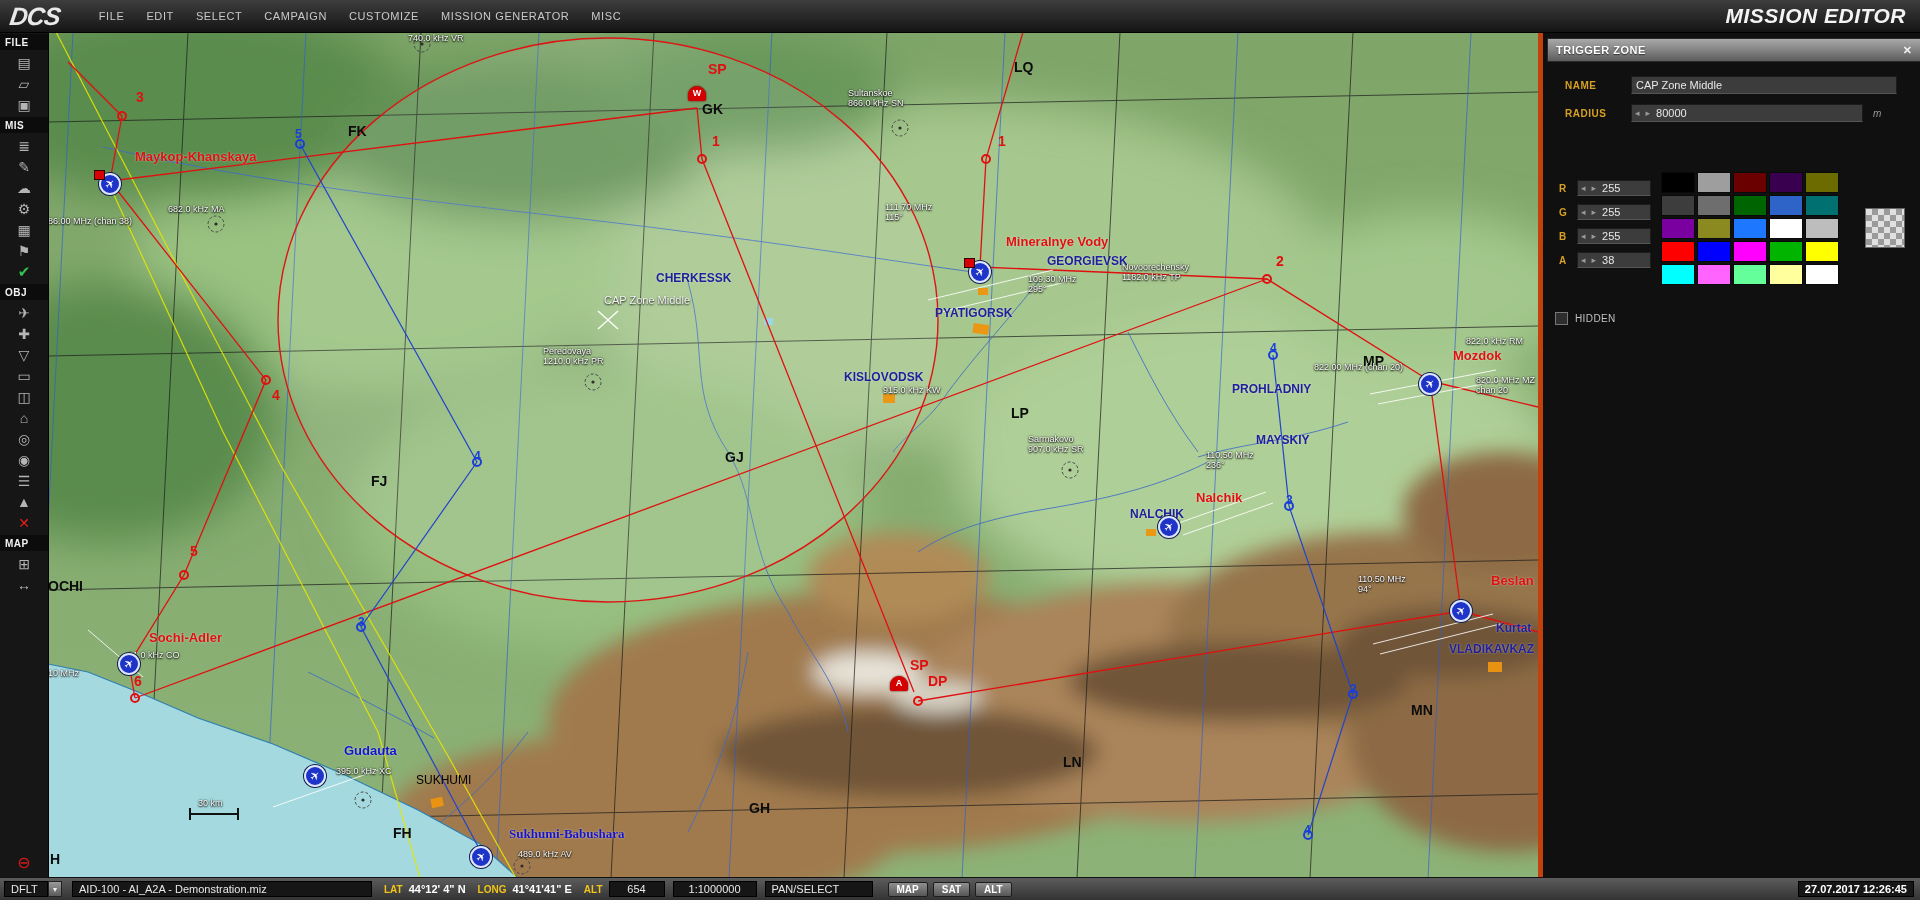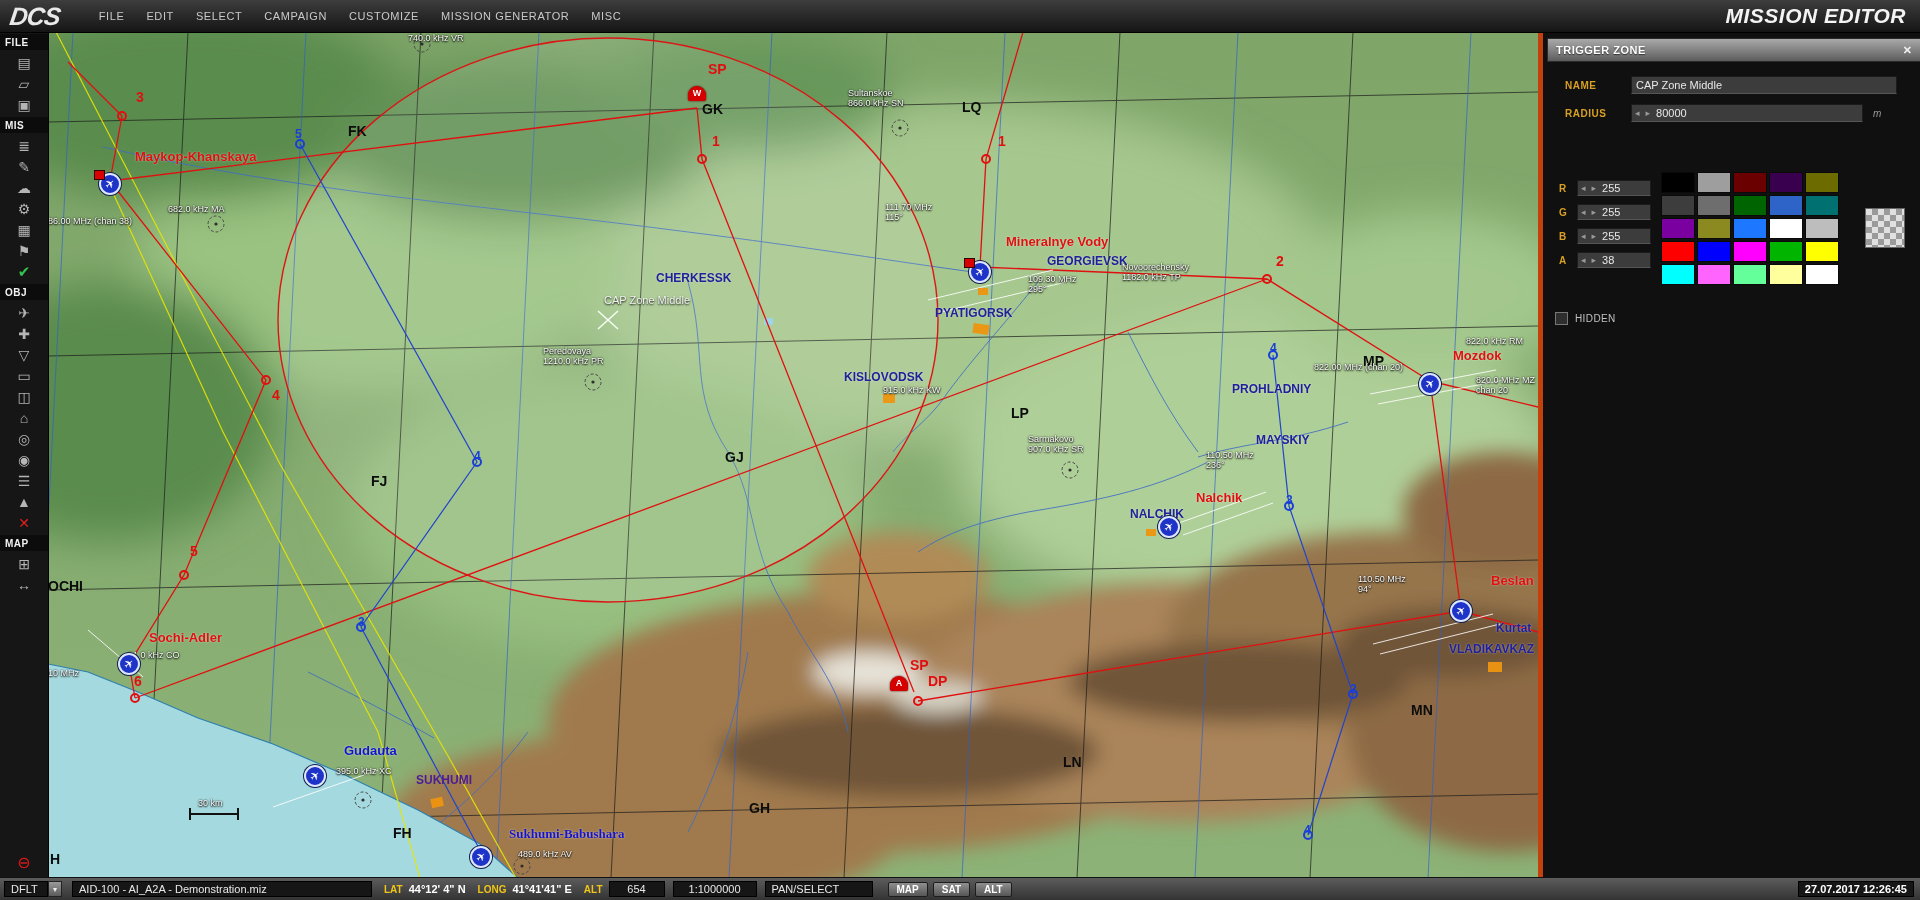--- a/index.html
+++ b/index.html
@@ -26,21 +26,21 @@
   .tb-btn.red{color:#e02020;font-size:14px;}
   .tb-bottom{margin-top:auto;margin-bottom:6px;color:#d81818;font-size:16px;}
   
   .map{position:absolute;left:48px;top:32px;width:1490px;height:846px;overflow:hidden;
     background:#84ae6f;}
   .map svg{position:absolute;left:0;top:0;}
   .map-labels{position:absolute;left:0;top:0;width:100%;height:100%;}
   .lb{position:absolute;line-height:1.12;white-space:pre-line;pointer-events:none;}
   .lb.grid{color:#0c0c0c;font-size:14px;font-weight:bold;}
   .lb.city{color:#20209a;font-size:12px;font-weight:bold;text-shadow:0 0 2px rgba(255,255,255,.5);}
-  .lb.town{color:#4c1d95;font-size:12px;font-weight:bold;}
+  .lb.town{color:#000000;font-size:12px;font-weight:normal;}
   .lb.cityb{color:#1414cc;font-size:13px;font-weight:bold;text-shadow:0 0 2px rgba(255,255,255,.6);}
   .lb.apt{color:#e01010;font-size:13px;font-weight:bold;text-shadow:0 0 2px rgba(255,255,255,.55);}
   .lb.bcn{color:#f8f8f8;font-size:9px;text-shadow:0 1px 2px #000,0 0 2px #000;}
   .lb.wpr{color:#e01010;font-size:14px;font-weight:bold;}
   .lb.wpb{color:#1a3fd8;font-size:12px;font-weight:bold;}
   .lb.zone{color:#f2f2f2;font-size:11px;text-shadow:0 1px 2px #000;}
   .af{position:absolute;width:22px;height:22px;border-radius:50%;background:#1e34c8;
     border:2px solid #dfe6ff;box-shadow:0 0 0 1px #10204a;box-sizing:border-box;
     display:flex;align-items:center;justify-content:center;}
   .af span{color:#fff;font-size:12px;transform:rotate(-40deg);line-height:1;}
@@ -292,21 +292,21 @@
     </g>
 
     <g stroke="rgba(255,255,255,0.9)" stroke-width="1.6">
       <line x1="550" y1="279" x2="570" y2="297"></line>
         <line x1="570" y1="279" x2="550" y2="297"></line>
     </g>
   </svg>
   <div class="map-labels">
       <span class="lb grid" style="left: 300px; top: 92px;">FK</span>
       <span class="lb grid" style="left: 654px; top: 70px;">GK</span>
-      <span class="lb grid" style="left: 914px; top: 28px; margin-top: 40px;">LQ</span>
+      <span class="lb grid" style="left: 966px; top: 28px;">LQ</span>
       <span class="lb grid" style="left: 323px; top: 442px;">FJ</span>
       <span class="lb grid" style="left: 677px; top: 418px;">GJ</span>
       <span class="lb grid" style="left: 963px; top: 374px;">LP</span>
       <span class="lb grid" style="left: 1315px; top: 322px;">MP</span>
       <span class="lb grid" style="left: 1015px; top: 723px;">LN</span>
       <span class="lb grid" style="left: 1363px; top: 671px;">MN</span>
       <span class="lb grid" style="left: 701px; top: 769px;">GH</span>
       <span class="lb grid" style="left: 345px; top: 794px;">FH</span>
       <span class="lb grid" style="left: 0px; top: 547px;">OCHI</span>
       <span class="lb grid" style="left: 2px; top: 820px;">H</span>

